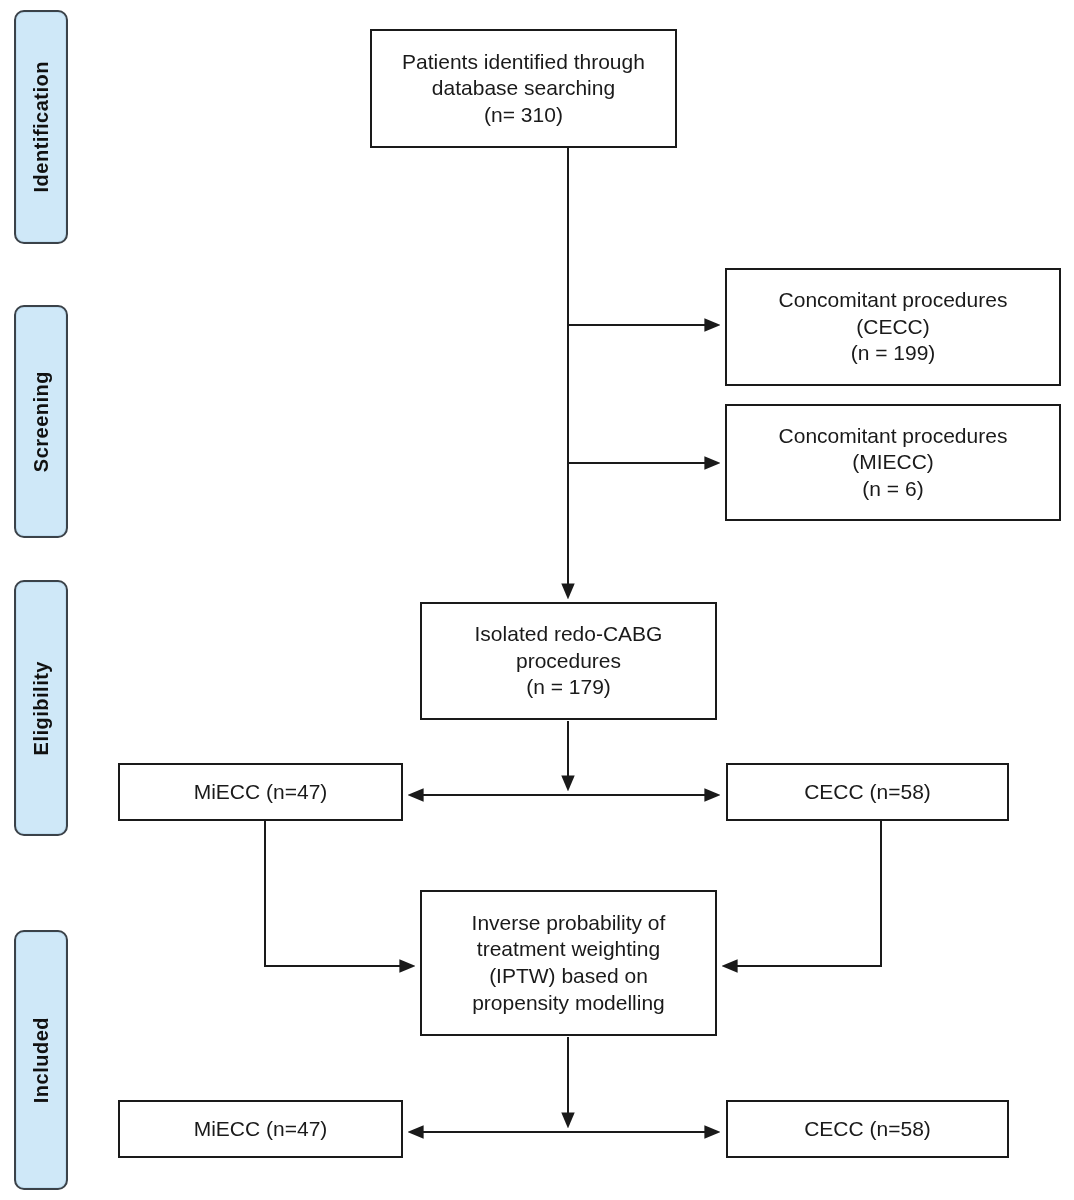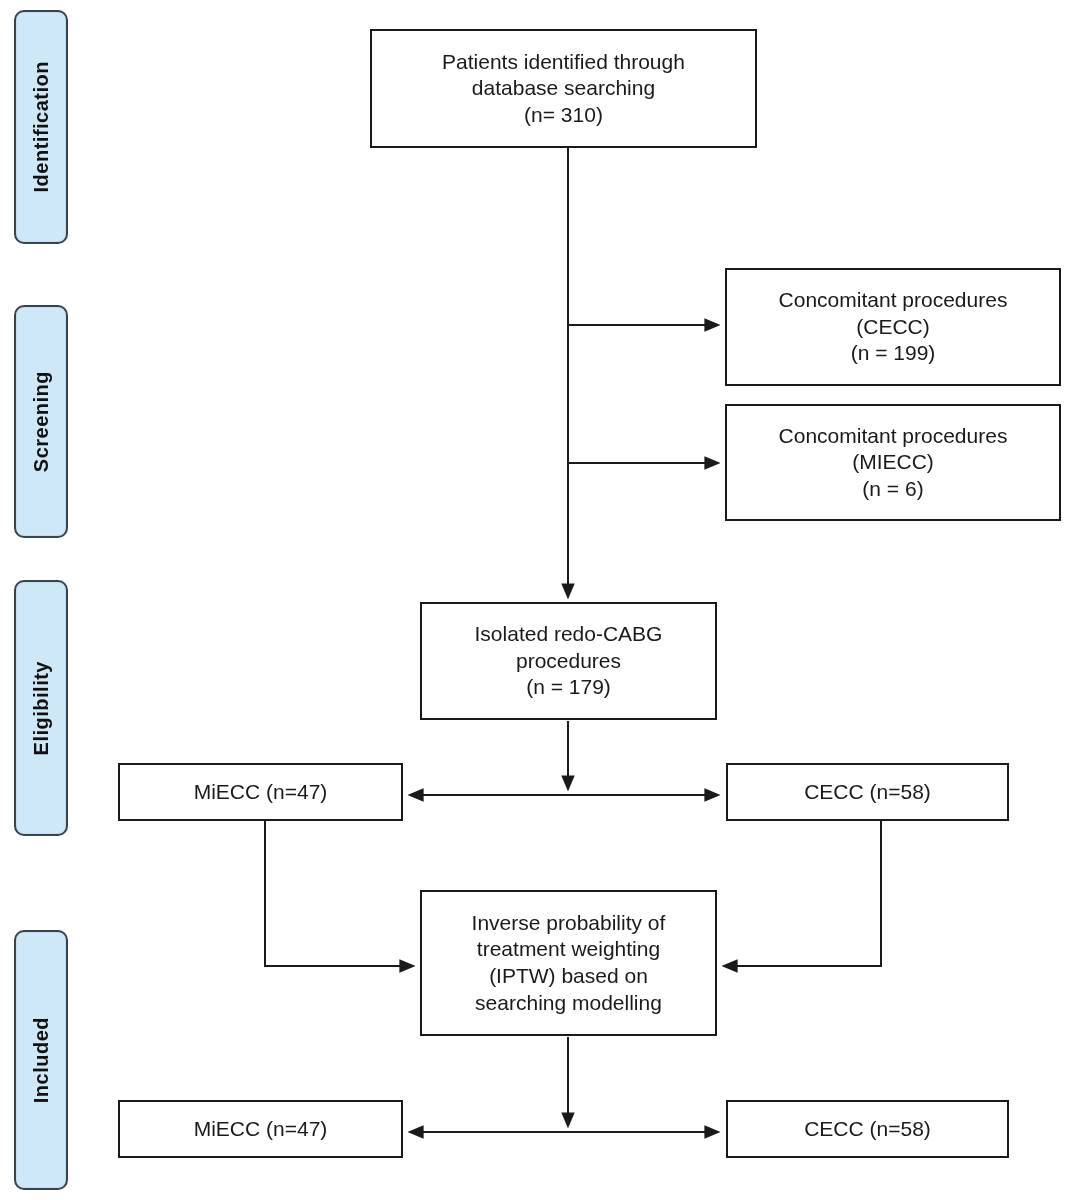--- a/index.html
+++ b/index.html
@@ -39,21 +39,21 @@
     background:#ffffff;
     border:2px solid #1a1a1a;
     box-sizing:border-box;
     display:flex;align-items:center;justify-content:center;
     text-align:center;
     white-space:pre-line;
     font-size:21px;
     line-height:1.27;
     color:#1a1a1a;
   }
-  #box-identified{left:370px;top:29px;width:387px;height:119px;}
+  #box-identified{left:370px;top:29px;width:307px;height:119px;}
   #box-conc-cecc{left:725px;top:268px;width:336px;height:118px;}
   #box-conc-miecc{left:725px;top:404px;width:336px;height:117px;}
   #box-isolated{left:420px;top:602px;width:297px;height:118px;}
   #box-miecc-pre{left:118px;top:763px;width:285px;height:58px;}
   #box-cecc-pre{left:726px;top:763px;width:283px;height:58px;}
   #box-iptw{left:420px;top:890px;width:297px;height:146px;}
   #box-miecc-post{left:118px;top:1100px;width:285px;height:58px;}
   #box-cecc-post{left:726px;top:1100px;width:283px;height:58px;}
   #arrow-layer{
     position:absolute;left:0;top:0;width:1074px;height:1200px;
@@ -107,17 +107,17 @@
 (MIECC)
 (n = 6)</div>
   <div class="box" id="box-isolated">Isolated redo-CABG
 procedures
 (n = 179)</div>
   <div class="box" id="box-miecc-pre">MiECC (n=47)</div>
   <div class="box" id="box-cecc-pre">CECC (n=58)</div>
   <div class="box" id="box-iptw">Inverse probability of
 treatment weighting
 (IPTW) based on
-searching modelling</div>
+propensity modelling</div>
   <div class="box" id="box-miecc-post">MiECC (n=47)</div>
   <div class="box" id="box-cecc-post">CECC (n=58)</div>
 
 </div>
 
 </body></html>

